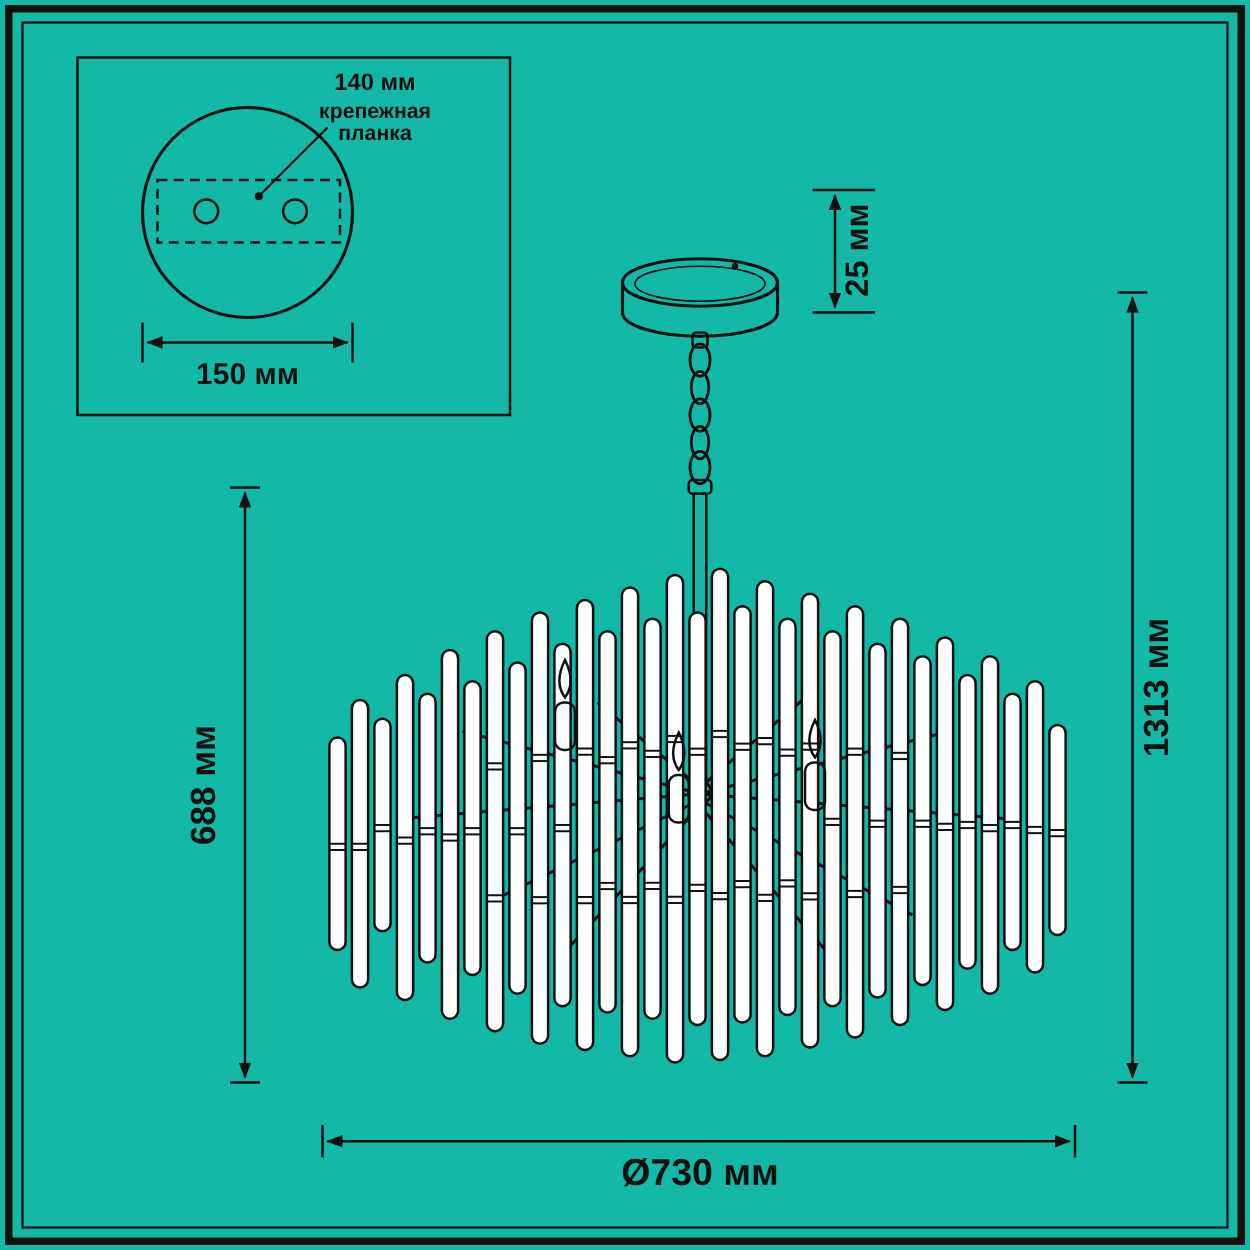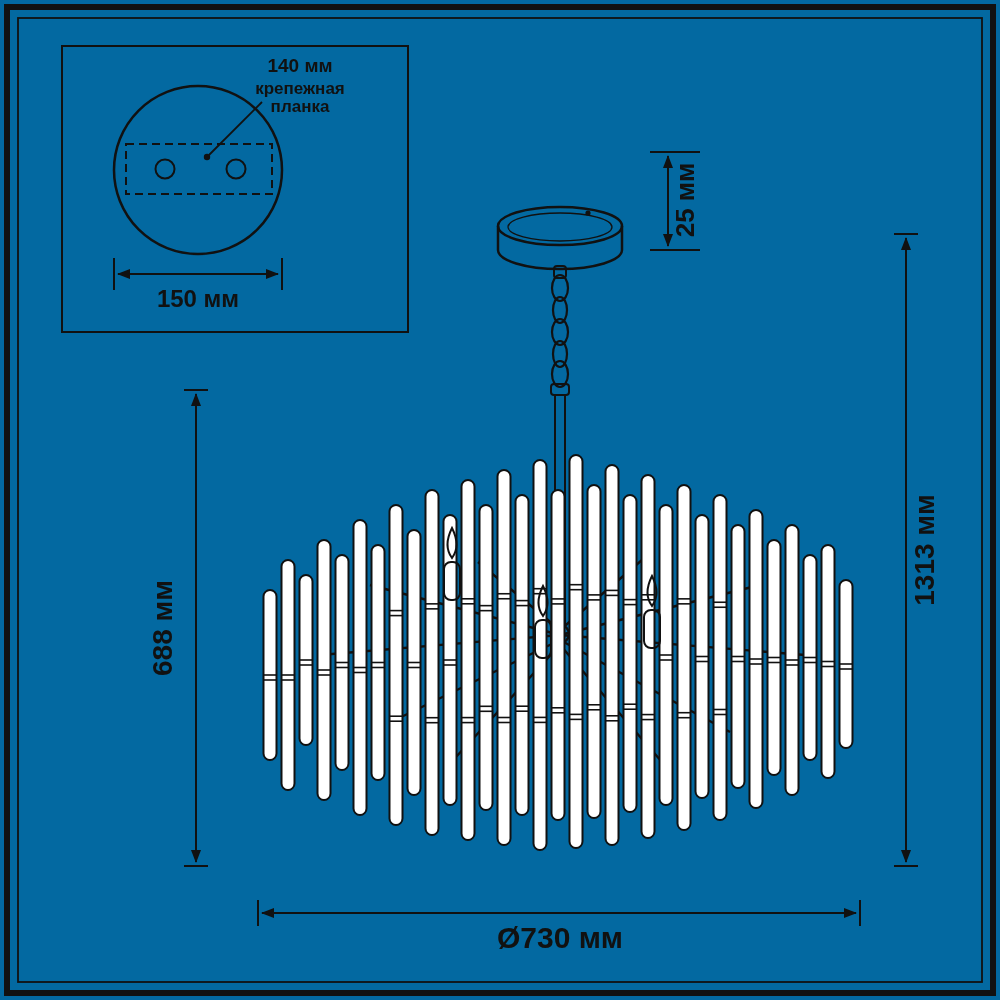--- a/index.html
+++ b/index.html
@@ -1,16 +1,16 @@
 <!DOCTYPE html>
 <html><head>
 <meta charset="utf-8">
 <style>
   html,body{margin:0;padding:0;background:#ffffff;}
-  .page{position:relative;width:1000px;height:1000px;background:#0369a1;font-family:"Liberation Sans",sans-serif;}
+  .page{position:relative;width:1000px;height:1000px;background:#14b8a6;font-family:"Liberation Sans",sans-serif;}
   svg{display:block;}
   .ink{stroke:#111;fill:none;}
   .tube{stroke:#111;stroke-width:2;fill:#fff;}
   .tube-joint{stroke:#111;stroke-width:1.6;}
   .arm{stroke:#111;stroke-width:2.4;fill:none;}
   .dim{stroke:#111;stroke-width:2;fill:none;}
   .tick{stroke:#111;stroke-width:2;}
   text{fill:#111;font-family:"Liberation Sans",sans-serif;font-weight:bold;}
 </style>
 </head>

